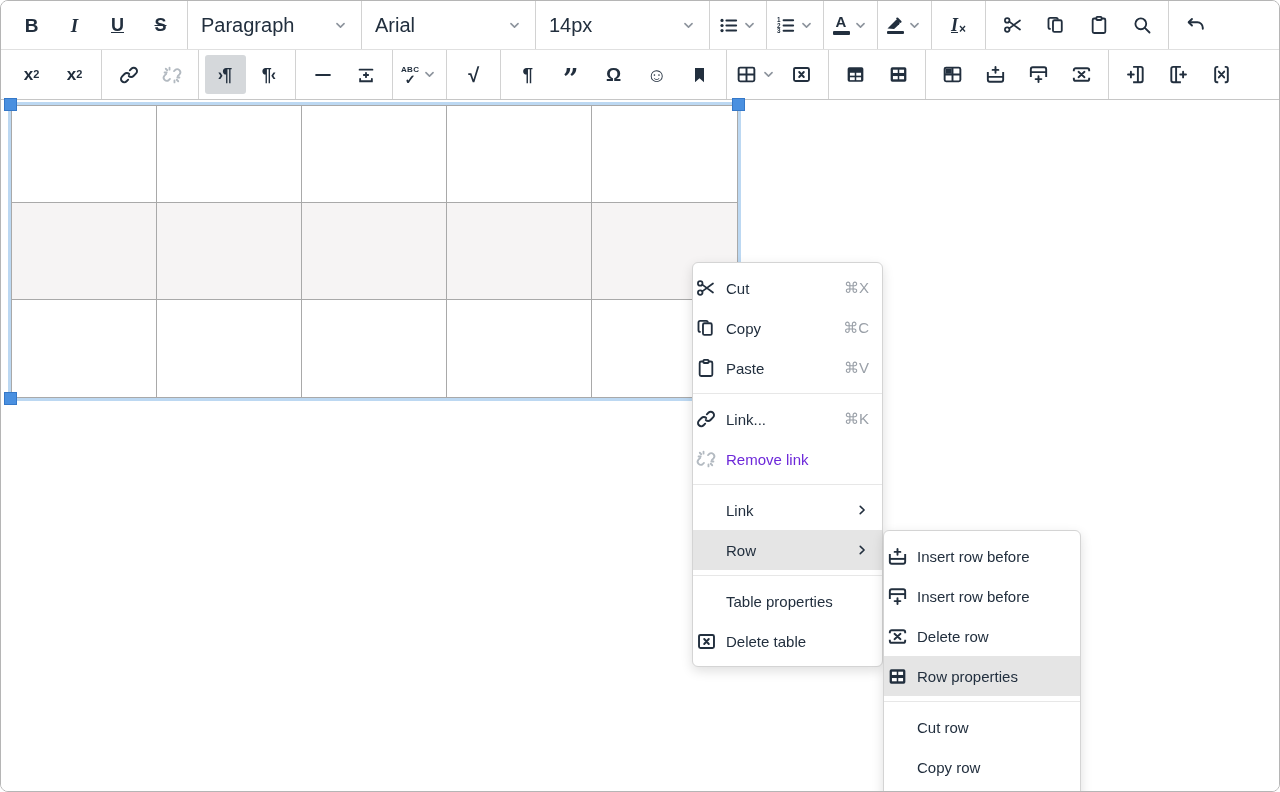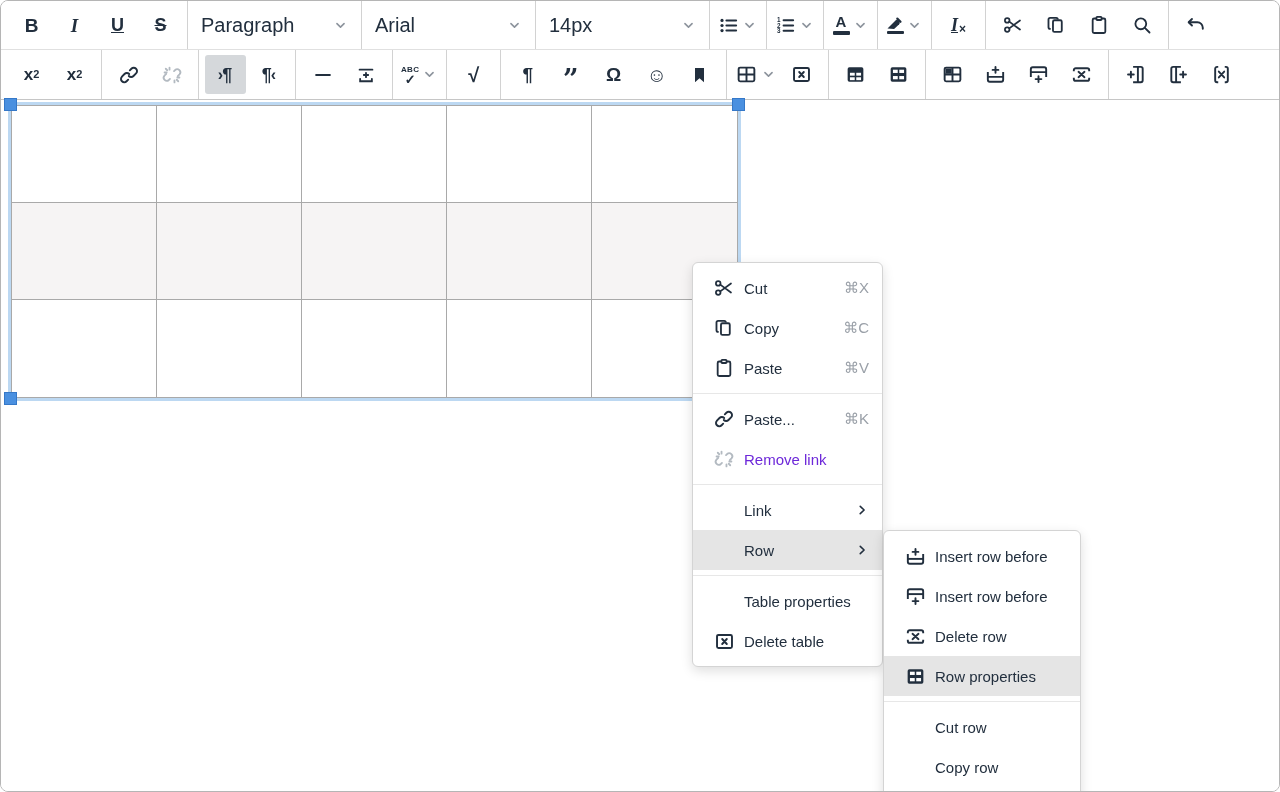--- a/index.html
+++ b/index.html
@@ -59,21 +59,21 @@
   .tcell:nth-child(5n){border-right:none}
   .tcell:nth-child(n+11){border-bottom:none}
   .tcell.sel{background:var(--selected-row-bg)}
   .handle{position:absolute;width:13px;height:13px;background:var(--accent-blue);border:1px solid #3578c8;z-index:3}
   .h-tl{left:-8px;top:-8px}.h-tr{right:-8px;top:-8px}.h-bl{left:-8px;bottom:-8px}.h-br{right:-8px;bottom:-8px}
   
   .cmenu{position:absolute;background:#fff;border:1px solid #d4d4d4;border-radius:6px;
          box-shadow:0 4px 12px rgba(0,0,0,.13);padding:5px 0;font-size:15px;color:var(--icon)}
   #context-menu{left:691px;top:162px;width:191px;z-index:20}
   #row-submenu{left:882px;top:430px;width:198px;z-index:21}
-  .menu-item{height:40px;display:flex;align-items:center;padding:0 13px 0 19px;gap:8px;cursor:default}
+  .menu-item{height:40px;display:flex;align-items:center;padding:0 13px 0 1px;gap:8px;cursor:default}
   .menu-item.hl{background:var(--menu-highlight)}
   .mi-icon{width:24px;flex:none;display:flex;justify-content:center;color:var(--icon)}
   .mi-label{flex:1;white-space:nowrap}
   .menu-item.disabled .mi-label{color:#6d28d9}
   .menu-item.disabled .mi-icon{color:var(--icon-disabled)}
   .mi-short{color:var(--shortcut-text);margin-left:6px}
   .mi-caret{color:var(--icon);display:flex}
   .menu-sep{height:1px;background:#e7e7e7;margin:5px 0}
 </style>
 </head>
@@ -591,21 +591,21 @@
           <div class="mi-icon">
             <span class="icon  ">
               <svg width="22" height="22" viewBox="0 0 24 24">
                 <g fill="none" stroke="currentColor" stroke-width="2.1" stroke-linecap="round">
                   <path d="M12.9 6.9l1.7-1.7a3.6 3.6 0 0 1 5.1 5.1l-2.8 2.8a3.6 3.6 0 0 1-5.1 0"></path>
                   <path d="M11.1 17.1l-1.7 1.7a3.6 3.6 0 0 1-5.1-5.1l2.8-2.8a3.6 3.6 0 0 1 5.1 0"></path>
                 </g>
               </svg>
             </span>
           </div>
-          <span class="mi-label">Paste...</span>
+          <span class="mi-label">Link...</span>
           <span class="mi-short">⌘K</span>
         </div>
         <div class="menu-item disabled">
           <div class="mi-icon">
             <span class="icon  ">
               <svg width="22" height="22" viewBox="0 0 24 24">
                 <g fill="none" stroke="currentColor" stroke-width="2" stroke-linecap="round">
                   <path d="M14.2 7.8l1.2-1.2a3.4 3.4 0 0 1 4.8 4.8l-1.9 1.9"></path>
                   <path d="M9.8 16.2l-1.2 1.2a3.4 3.4 0 0 1-4.8-4.8l1.9-1.9"></path>
                   <path d="M5.2 5.2l1.6 1.6M3.9 9.3h2.3M9.3 3.9v2.3M18.8 18.8l-1.6-1.6M20.1 14.7h-2.3M14.7 20.1v-2.3"></path>

